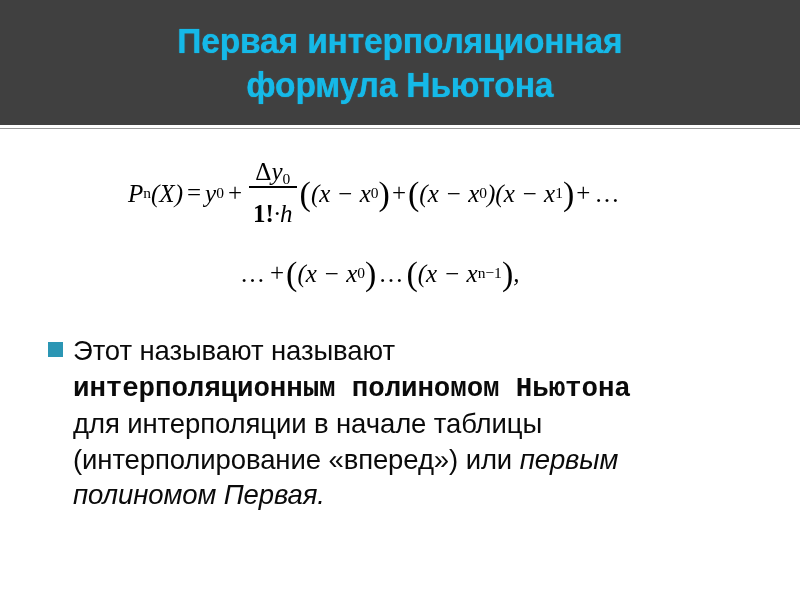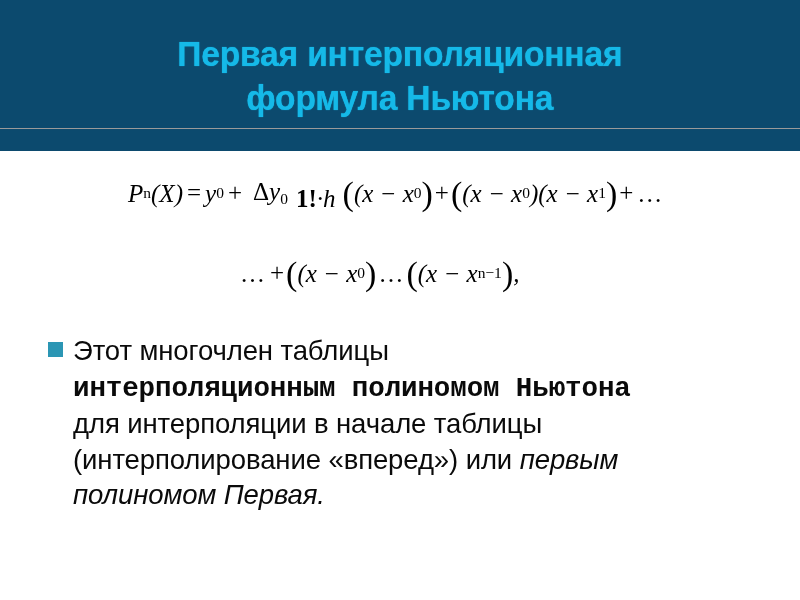--- a/index.html
+++ b/index.html
@@ -15,22 +15,22 @@
     overflow: hidden;
     position: relative;
   }
 
   
   .title-band {
     position: absolute;
     left: 0;
     top: 0;
     width: 800px;
-    height: 151px;
-    background: #0c4a6e;
+    height: 125px;
+    background: #404040;
     display: flex;
     align-items: center;
     justify-content: center;
   }
   .title-text {
     color: #15b9e8;
     font-family: "Liberation Sans", sans-serif;
     font-weight: bold;
     font-size: 35px;
     line-height: 44px;
@@ -94,21 +94,21 @@
     font-size: 0.62em;
     font-style: italic;
     vertical-align: 0.62em;
     line-height: 0;
   }
   sup.upr { font-style: normal; }
 
   
   .frac {
     display: inline-flex;
-    flex-direction: row;
+    flex-direction: column;
     align-items: center;
     justify-content: center;
     vertical-align: middle;
     margin: 0 3px;
     font-size: 25px;
   }
   .frac .num,
   .frac .den {
     display: block;
     padding: 0 4px;
@@ -244,16 +244,16 @@
         <span class="paren">)</span>
     </span>
     <span class="math">,</span>
   </div>
 </div>
 
 <div class="body-block">
   <div class="bullet-row">
     <span class="bullet-mark"></span>
     <div class="bullet-text">
-      <span>Этот многочлен таблицы </span><span class="b">интерполяционным полиномом Ньютона</span><span> для интерполяции в начале таблицы (интерполирование «вперед») или </span><span class="bi">первым</span><span class="i"> полиномом Первая.</span>
+      <span>Этот называют называют </span><span class="b">интерполяционным полиномом Ньютона</span><span> для интерполяции в начале таблицы (интерполирование «вперед») или </span><span class="bi">первым</span><span class="i"> полиномом Первая.</span>
     </div>
   </div>
 </div>
 
 </body></html>

